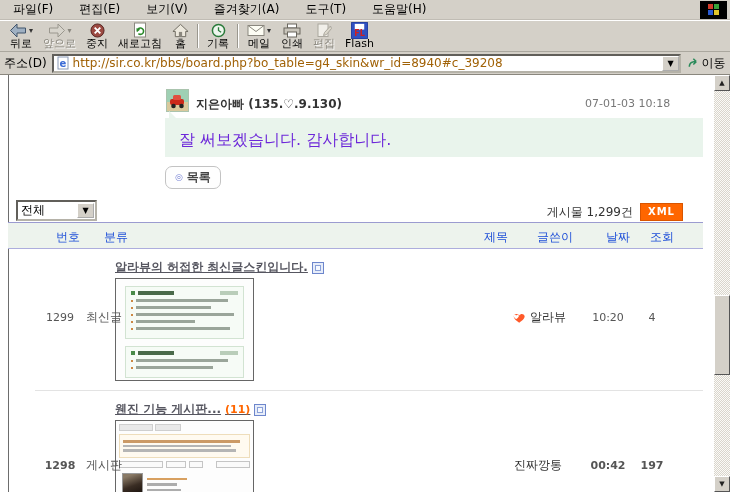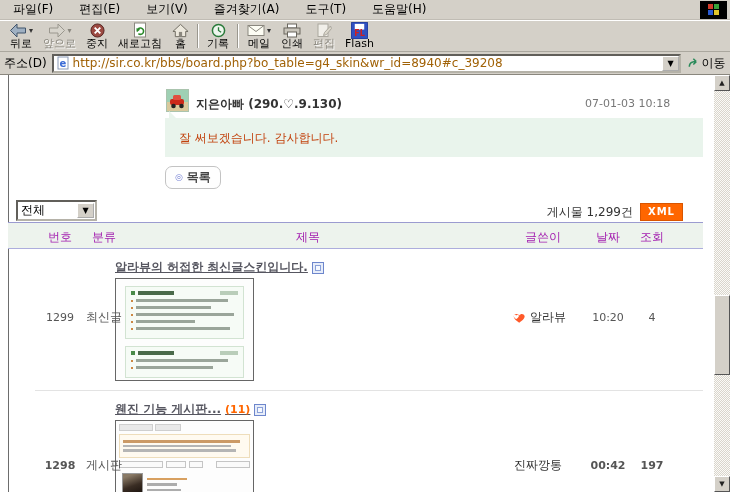--- a/index.html
+++ b/index.html
@@ -38,42 +38,42 @@
   
   .page { position:absolute; top:75px; left:0; right:16px; bottom:0; background:#fff; overflow:hidden; }
   .vline { position:absolute; left:8px; top:0; bottom:0; width:1px; background:#6d6d6d; }
 
   .cmt-avatar { position:absolute; left:166px; top:14px; width:23px; height:23px; border:1px solid #aac4ae; overflow:hidden; }
   .cmt-name { position:absolute; left:196px; top:21px; font-size:12px; font-weight:bold; color:#333; }
   .cmt-date { position:absolute; left:585px; top:22px; font-size:11px; color:#777; }
   .cmt-tail { position:absolute; left:169px; top:36px; width:0; height:0;
               border-bottom:8px solid #e9f4ec; border-right:8px solid transparent; }
   .cmt-box { position:absolute; left:165px; top:43px; width:538px; height:39px; background:#e9f4ec; }
-  .cmt-body { padding:12px 0 0 14px; font-size:12px; color:#c2410c; }
+  .cmt-body { padding:12px 0 0 14px; font-size:16px; color:#6d28d9; }
 
   .list-btn { position:absolute; left:165px; top:91px; height:23px; display:inline-flex; align-items:center;
               gap:4px; padding:0 9px; background:#fefefe; border:1px solid #c3c3c3; border-radius:7px; }
   .list-bullet { font-size:9px; color:#7a86d6; line-height:9px; }
   .list-lbl { font-size:12px; font-weight:bold; color:#444; }
 
   .cat-select { position:absolute; left:16px; top:125px; width:81px; height:21px; background:#fff;
                 border:2px inset #b5b2a8; display:flex; align-items:center; }
   .cat-sel-text { font-size:12px; padding-left:3px; flex:1; }
   .cat-sel-btn { width:17px; height:15px; margin-right:1px; background:#d4d0c8; border:1px outset #fff;
                  font-size:8px; display:flex; align-items:center; justify-content:center; }
 
   .total-wrap { position:absolute; top:128px; right:31px; display:flex; align-items:center; gap:7px; }
   .total-text { font-size:12px; color:#333; }
   .xml-badge { background:#ff6600; color:#fff; font-size:10px; font-weight:bold;
                padding:2px 7px 3px; letter-spacing:1px; border:1px solid #d95500; }
 
   .tbl-topline { position:absolute; left:8px; top:147px; width:695px; height:1px; background:#9b9bd0; }
   .thead { position:absolute; left:8px; top:148px; width:695px; height:26px; background:#edf3ed;
            border-bottom:1px solid #adaddd; }
-  .th { position:absolute; top:6px; font-size:12px; color:#a21caf; text-align:center; }
+  .th { position:absolute; top:6px; font-size:12px; color:#1d4ed8; text-align:right; }
   .th-no { left:32px; width:40px; } .th-cat { left:72px; width:48px; }
   .th-title { left:100px; width:400px; } .th-author { left:505px; width:60px; }
   .th-date { left:578px; width:44px; } .th-views { left:622px; width:44px; }
 
   .row-title { position:absolute; left:115px; display:flex; align-items:center; gap:4px;
                font-size:12px; font-weight:bold; color:#565660; white-space:nowrap;text-decoration:underline; }
   .row1-title { top:184px; } .row2-title { top:326px; }
   .cmt-count { color:#ff6600; font-size:11px; font-weight:bold; }
   .attach-icon { width:12px; height:12px; border:1px solid #6d86cc; background:#e7edf9; position:relative; flex:none; }
   .attach-icon:before { content:""; position:absolute; left:2px; top:2px; right:2px; bottom:2px; border:1px solid #8aa0d8; background:#f6f9ff; }
@@ -297,21 +297,21 @@
     <div class="cmt-avatar">
       <svg width="23" height="23" viewBox="0 0 23 23">
           <rect width="23" height="12" fill="#9fd0b4"></rect>
           <rect y="12" width="23" height="11" fill="#d9c99c"></rect>
           <rect x="3" y="9" width="14" height="6" rx="2" fill="#cc2a1a"></rect>
           <rect x="6" y="5" width="8" height="5" rx="1.5" fill="#e05040"></rect>
           <circle cx="6.5" cy="16" r="2.3" fill="#222"></circle>
           <circle cx="14.5" cy="16" r="2.3" fill="#222"></circle>
         </svg>
     </div>
-    <span class="cmt-name">지은아빠 (290.♡.9.130)</span>
+    <span class="cmt-name">지은아빠 (135.♡.9.130)</span>
     <span class="cmt-date">07-01-03 10:18</span>
     <div class="cmt-tail"></div>
     <div class="cmt-box">
       <div class="cmt-body">잘 써보겠습니다. 감사합니다.</div>
     </div>
 
     <div class="list-btn">
       <span class="list-bullet">◎</span>
       <span class="list-lbl">목록</span>
     </div>

